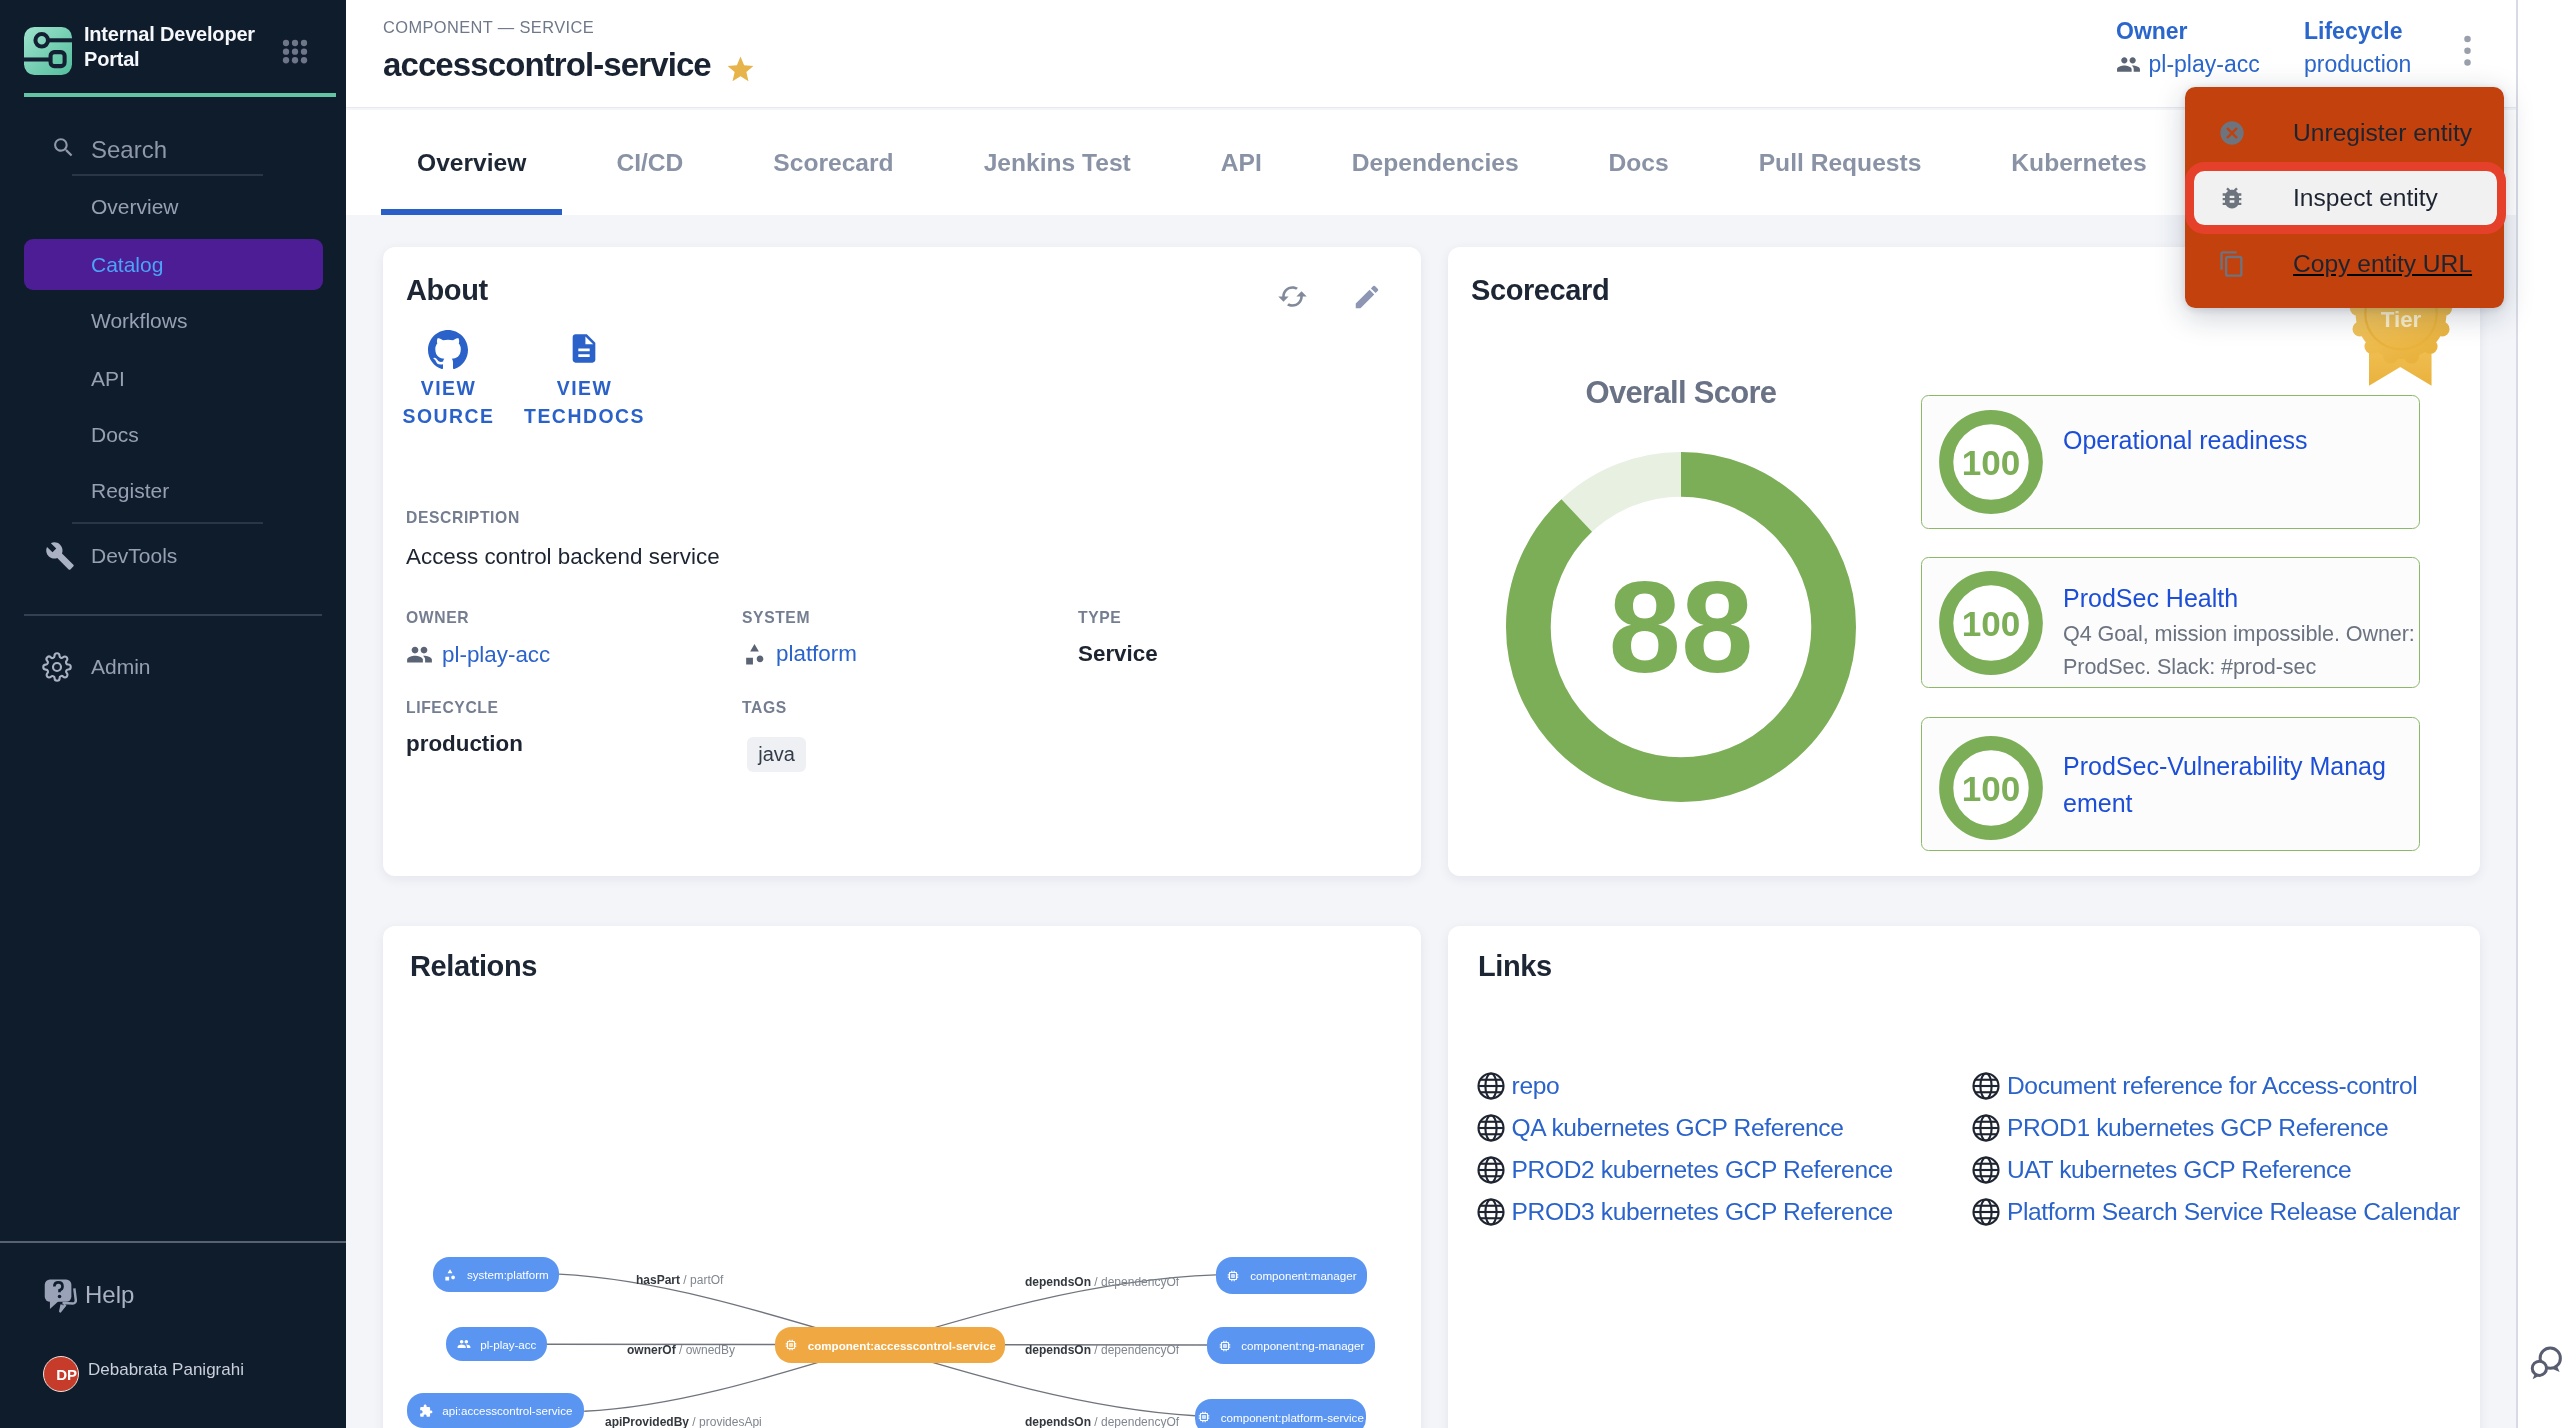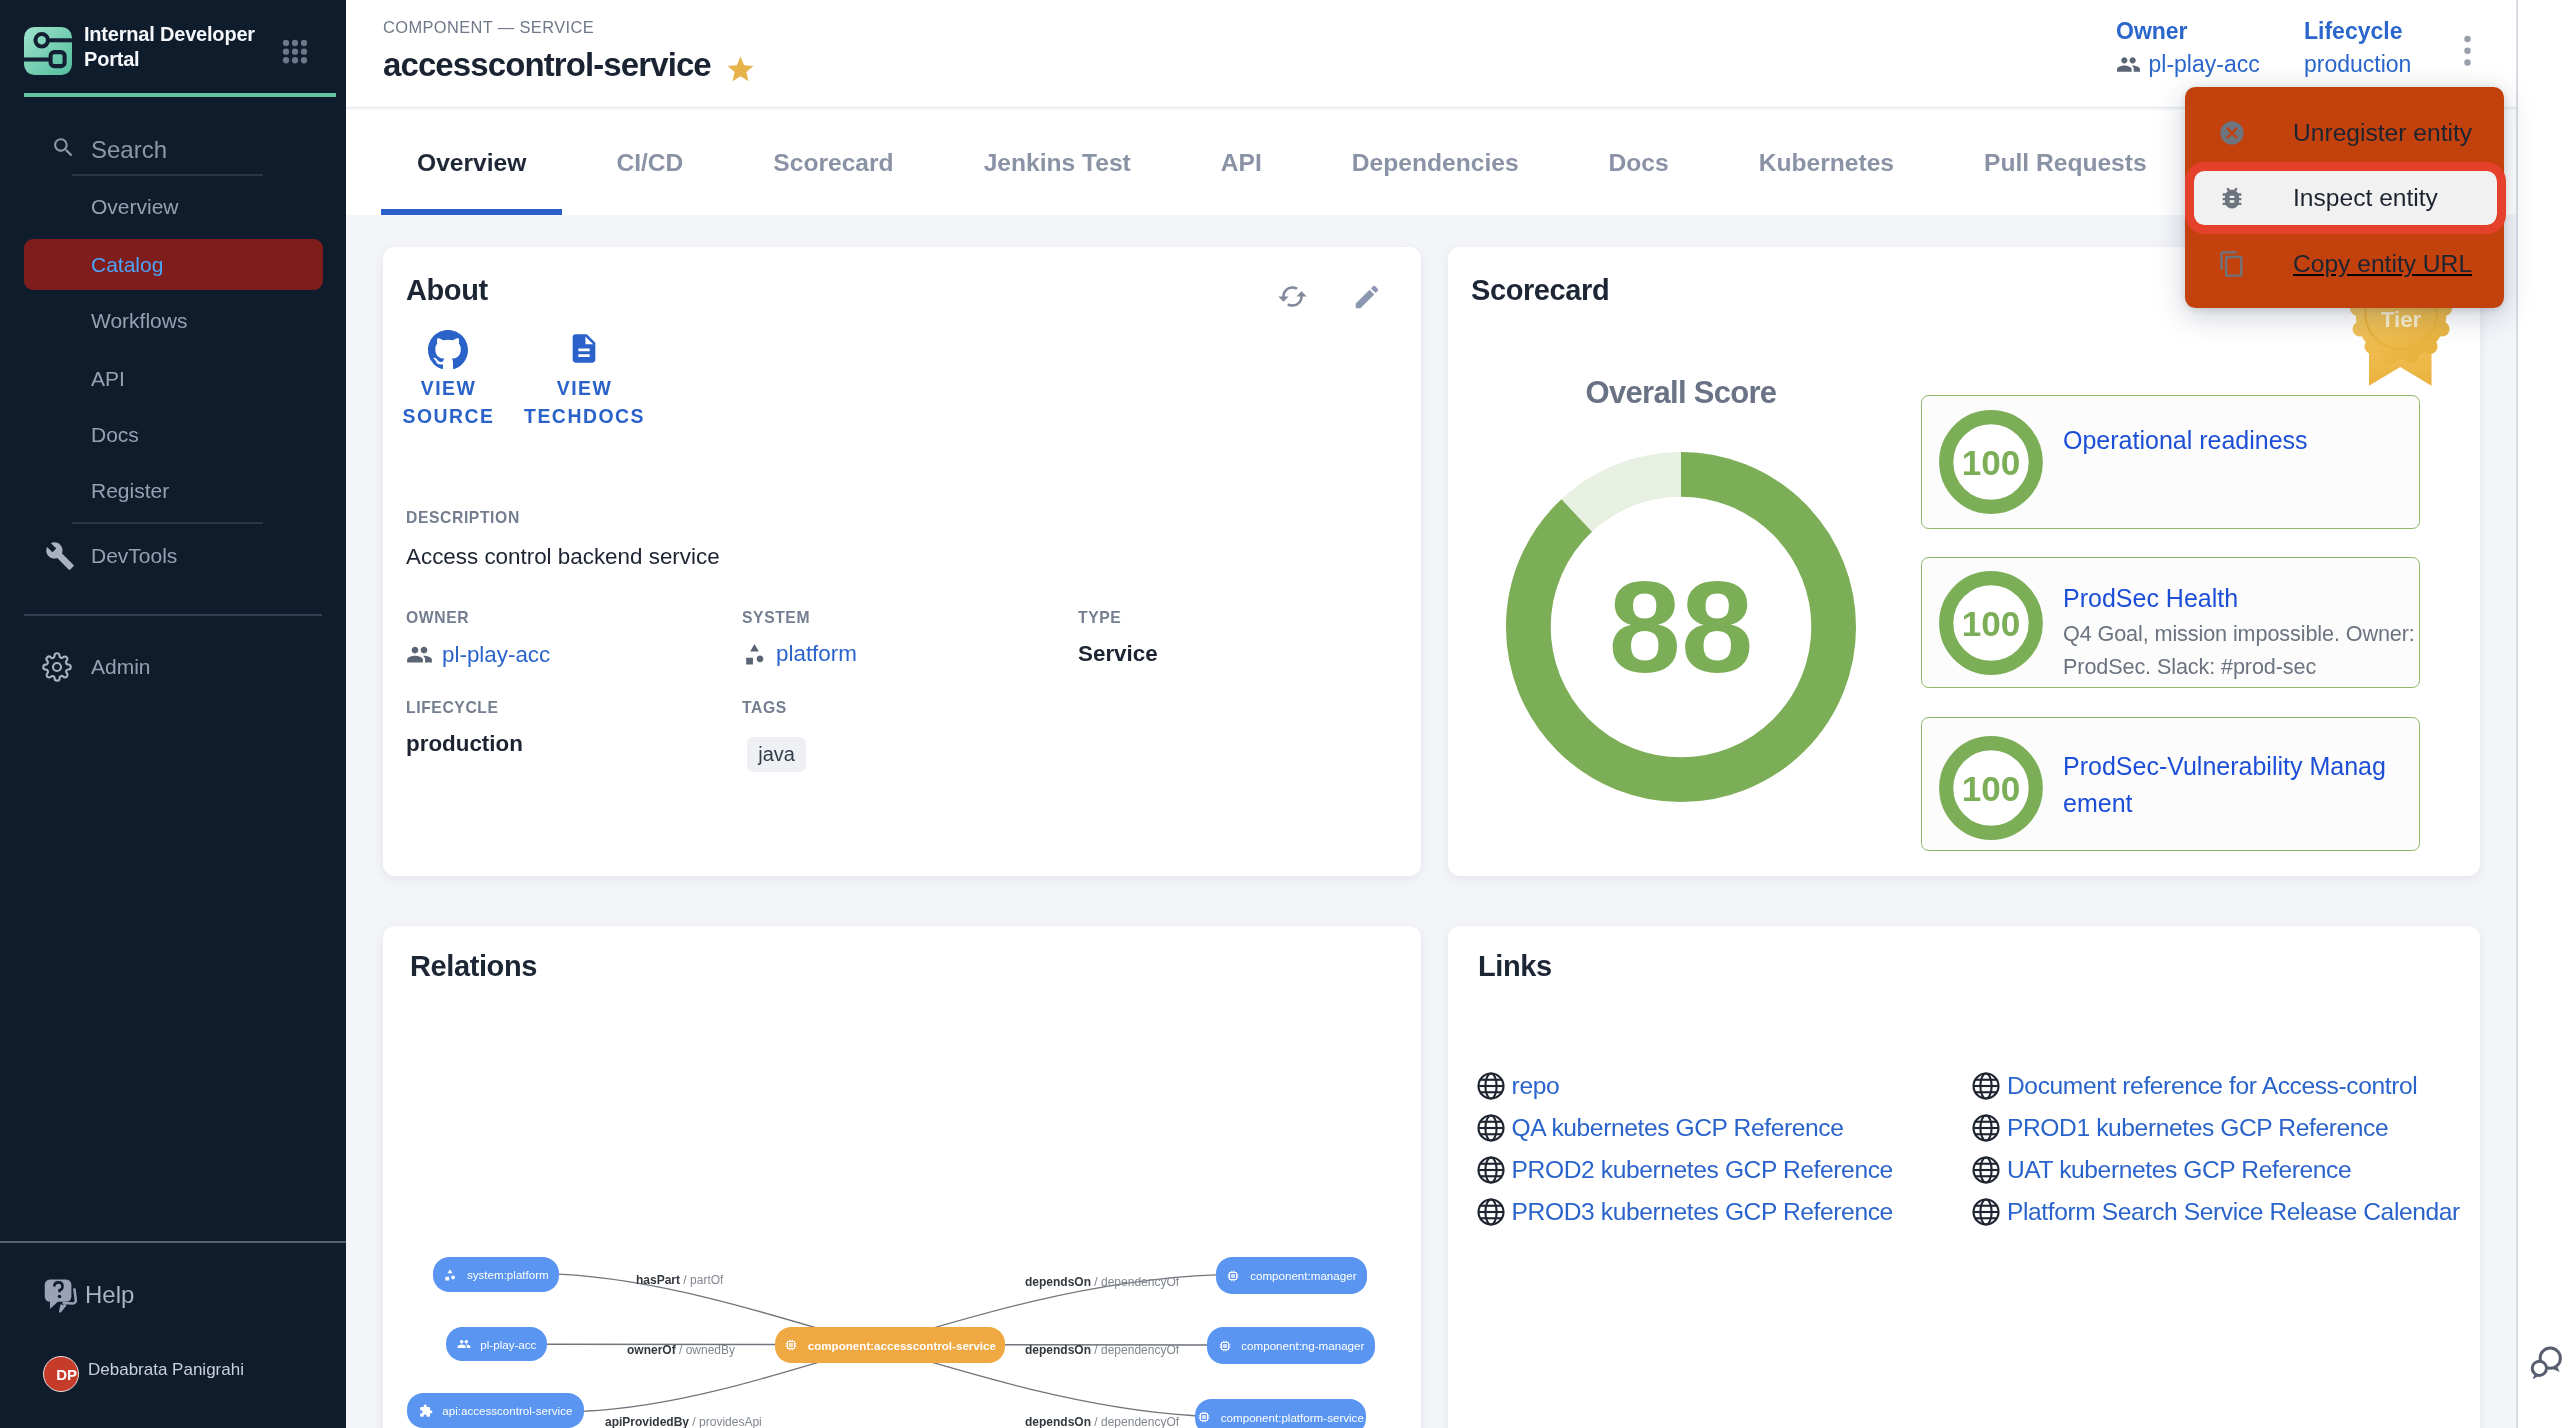--- a/index.html
+++ b/index.html
@@ -9,21 +9,21 @@
 
 #sidebar { position:absolute; left:0; top:0; width:346px; height:1428px; background:#0f1c2c; }
 #logo { position:absolute; left:24px; top:27px; width:48px; height:48px; border-radius:10.4px;
   background:linear-gradient(135deg,#9fe3cd 0%,#52bd9c 100%); }
 #logoTitle { position:absolute; left:84px; top:22.4px; width:186px; font-size:20px; letter-spacing:-0.2px; line-height:24.6px; font-weight:bold; color:#f5f7fa; }
 #appsIcon { position:absolute; left:253px; top:37px; }
 #tealRule { position:absolute; left:24px; top:93px; width:312px; height:3.7px; background:#63c3a2; }
 .srow { position:absolute; color:#8f97a9; font-size:24px; }
 .navitem { position:absolute; left:91px; color:#97a0b2; font-size:21px; }
 .sdivider { position:absolute; background:#2a3546; height:1.5px; }
-#catalogPill { position:absolute; left:24px; top:239px; width:299px; height:51px; border-radius:9px; background:#7f1d1d; }
+#catalogPill { position:absolute; left:24px; top:239px; width:299px; height:51px; border-radius:9px; background:#4c1d95; }
 #catalogPill span { position:absolute; left:67px; top:14px; color:#4ba4f8; font-size:21px; }
 .sicon { position:absolute; }
 
 
 #header { position:absolute; left:346px; top:0; width:2172px; height:108px; background:#ffffff; border-bottom:1.5px solid #e7e9ee; }
 #eyebrow { position:absolute; left:37px; top:18px; font-size:16.4px; letter-spacing:0.4px; color:#6e7888; }
 #pageTitle { position:absolute; left:37px; top:46px; font-size:33px; letter-spacing:-0.9px; font-weight:bold; color:#1a2332; }
 .hcol { position:absolute; top:18px; }
 .hlabel { font-size:23px; font-weight:bold; color:#2a66cb; }
 .hval { font-size:23px; color:#2a66cb; margin-top:6px; display:flex; align-items:center; gap:7.5px; }
@@ -175,22 +175,22 @@
 
 <div id="tabbar">
   <div id="tabs">
     <div class="tab active">Overview</div>
     <div class="tab">CI/CD</div>
     <div class="tab">Scorecard</div>
     <div class="tab">Jenkins Test</div>
     <div class="tab">API</div>
     <div class="tab">Dependencies</div>
     <div class="tab">Docs</div>
+    <div class="tab">Pull Requests</div>
     <div class="tab">Kubernetes</div>
-    <div class="tab">Pull Requests</div>
   </div>
 </div>
 
 <div id="content"></div>
 <div id="rightline"></div>
 <div id="rightstrip"></div>
 
 <div class="card" id="aboutCard">
   <div class="cardTitle" style="left:23px;top:27px;">About</div>
   <svg width="31" height="31" viewBox="0 0 24 24" fill="#818a9b" style="position:absolute;left:894px;top:34px">

